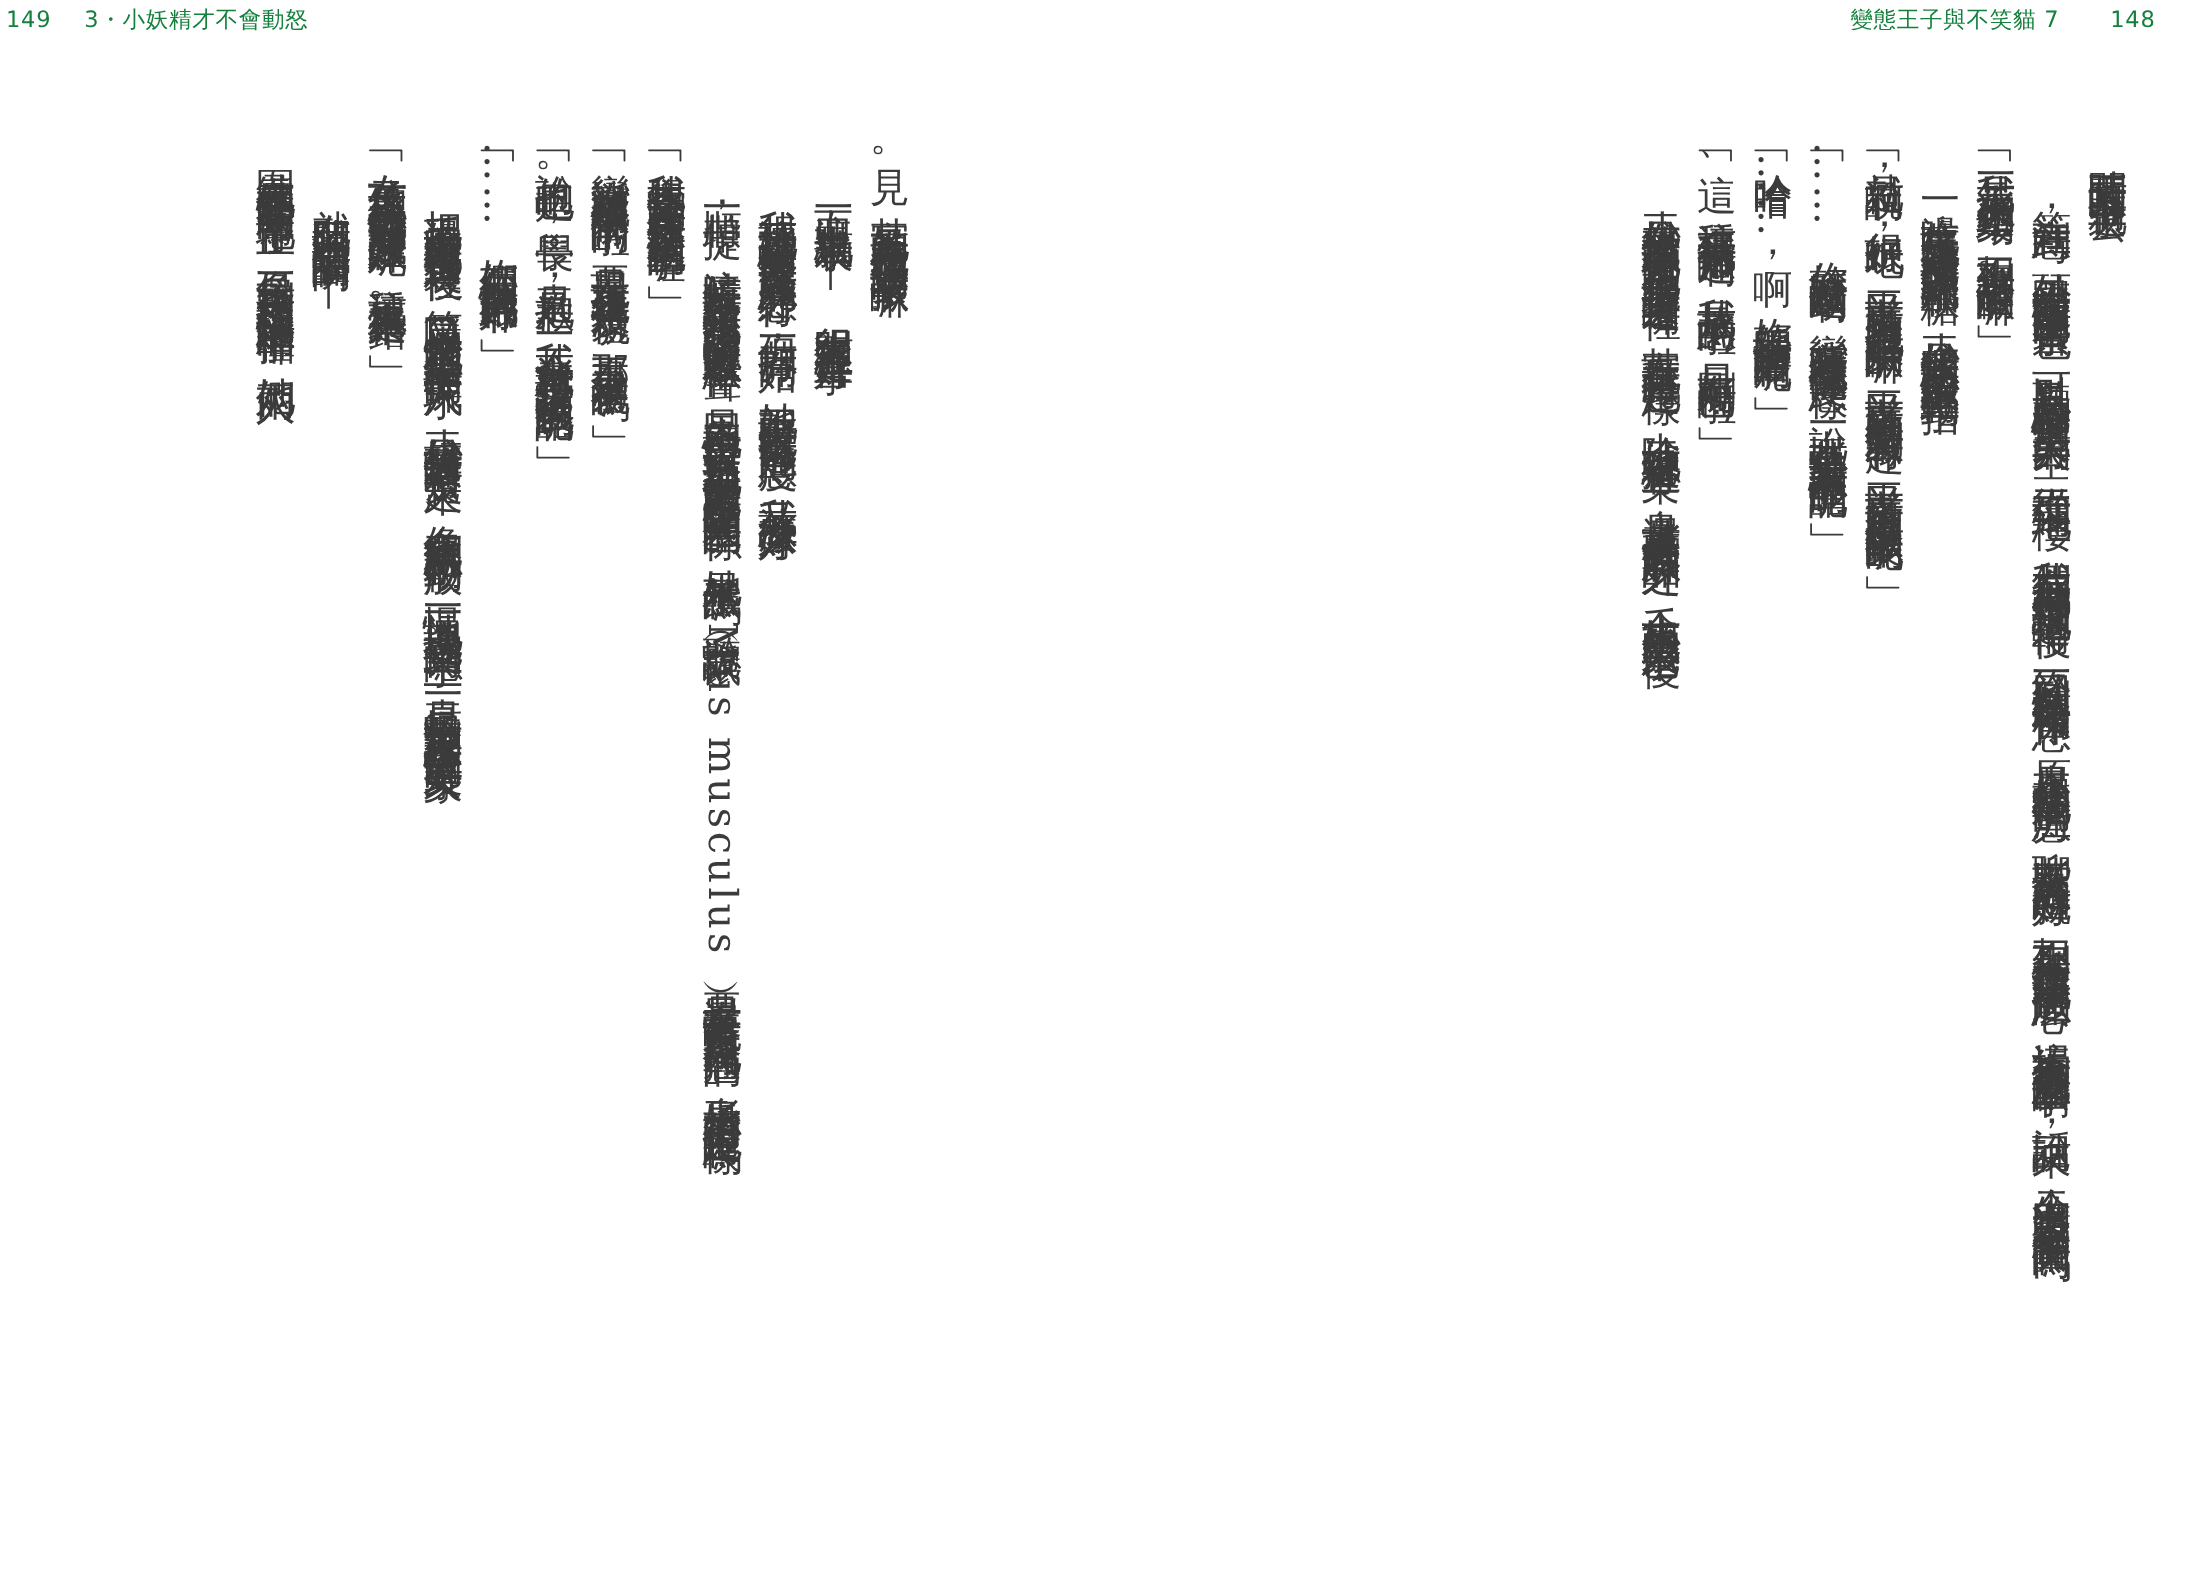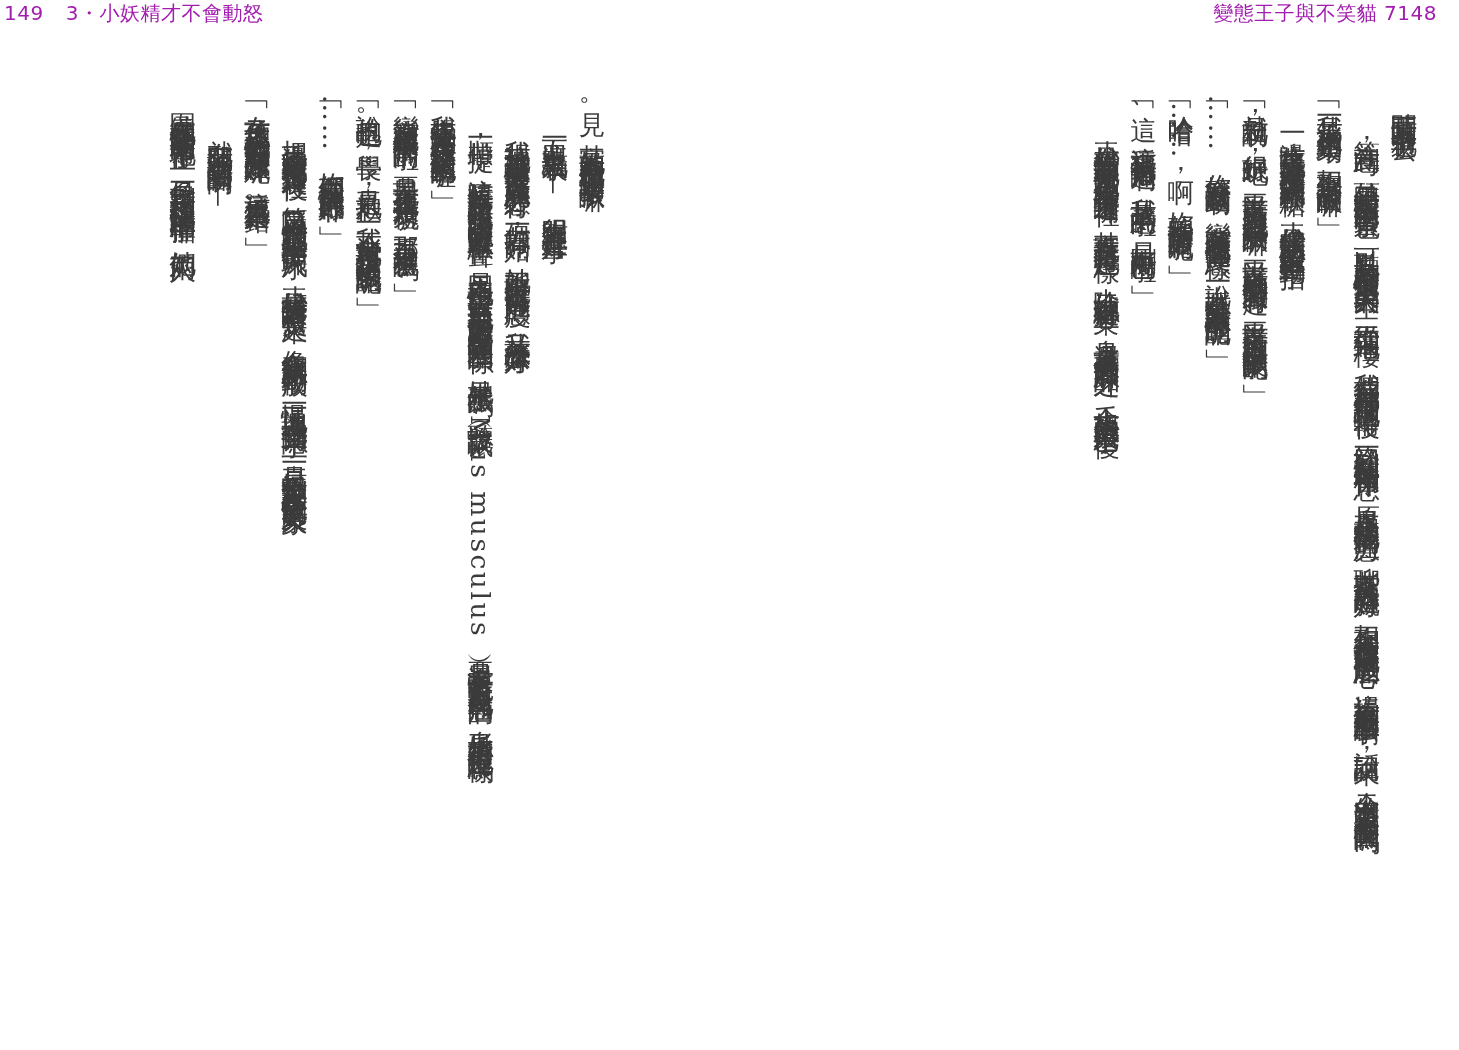--- a/index.html
+++ b/index.html
@@ -18,30 +18,30 @@
   .spread {
     position: absolute;
     inset: 0;
     background: #ffffff;
   }
   .running-head {
     position: absolute;
     top: 0;
     height: 26px;
     font-family: "DejaVu Sans", "Liberation Sans", sans-serif;
-    font-size: 20px;
-    color: #a21caf;
+    font-size: 15px;
+    color: #15803d;
     line-height: 26px;
     white-space: nowrap;
     letter-spacing: 0.5px;
   }
   .head-left { left: 4px; }
   .head-left .folio { margin-right: 22px; }
   .head-right { right: 22px; }
-  .head-right .folio { }
+  .head-right .folio { margin-left: 34px; }
 
   .page {
     position: absolute;
     top: 92px;
     height: 958px;
     writing-mode: vertical-rl;
     font-size: 26.5px;
     line-height: 37.2px;
     letter-spacing: 2.5px;
     color: #3b3b3b;

